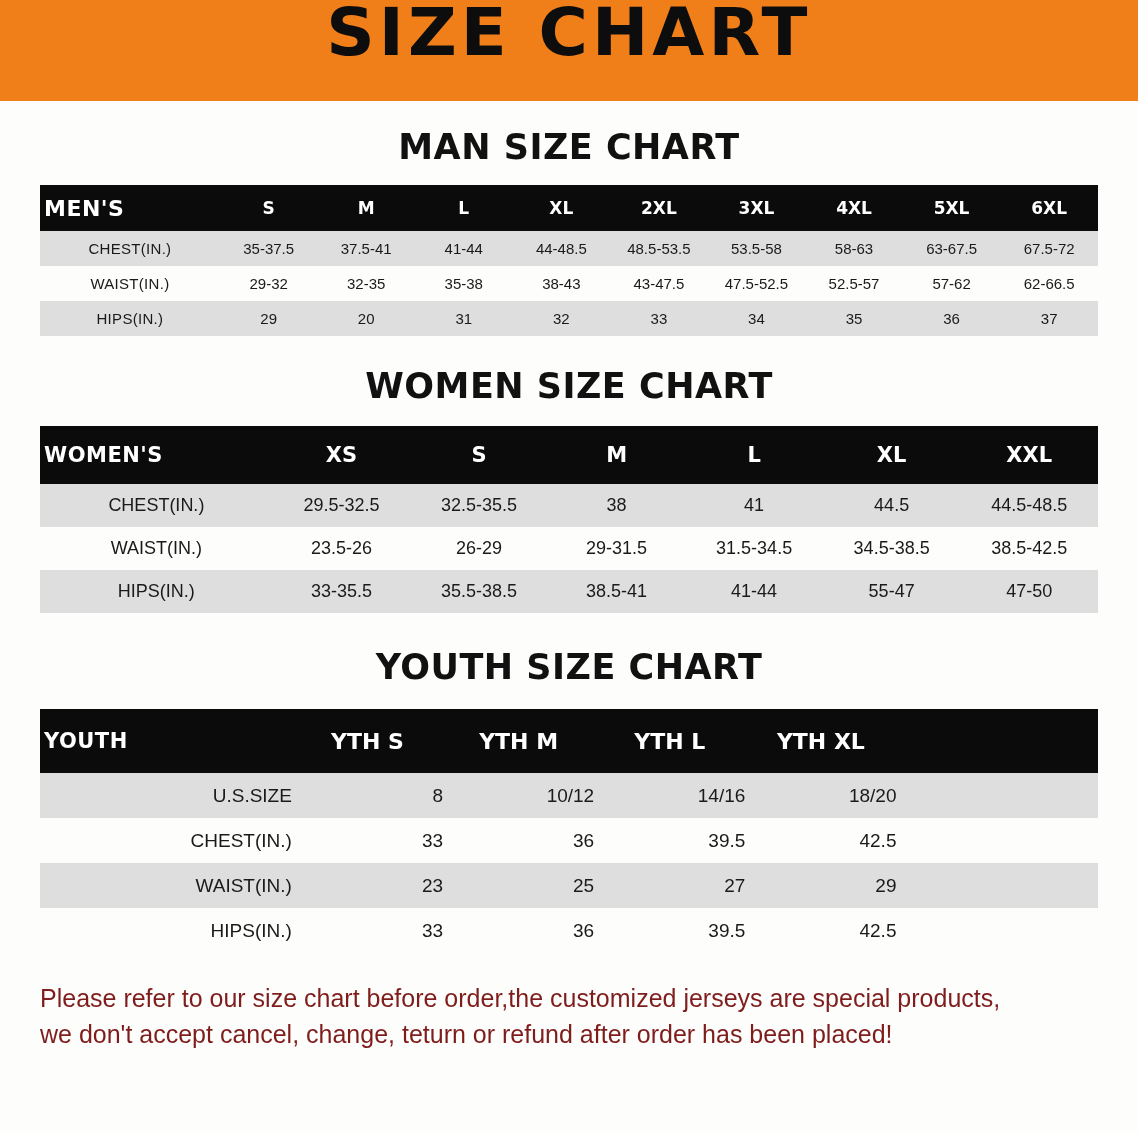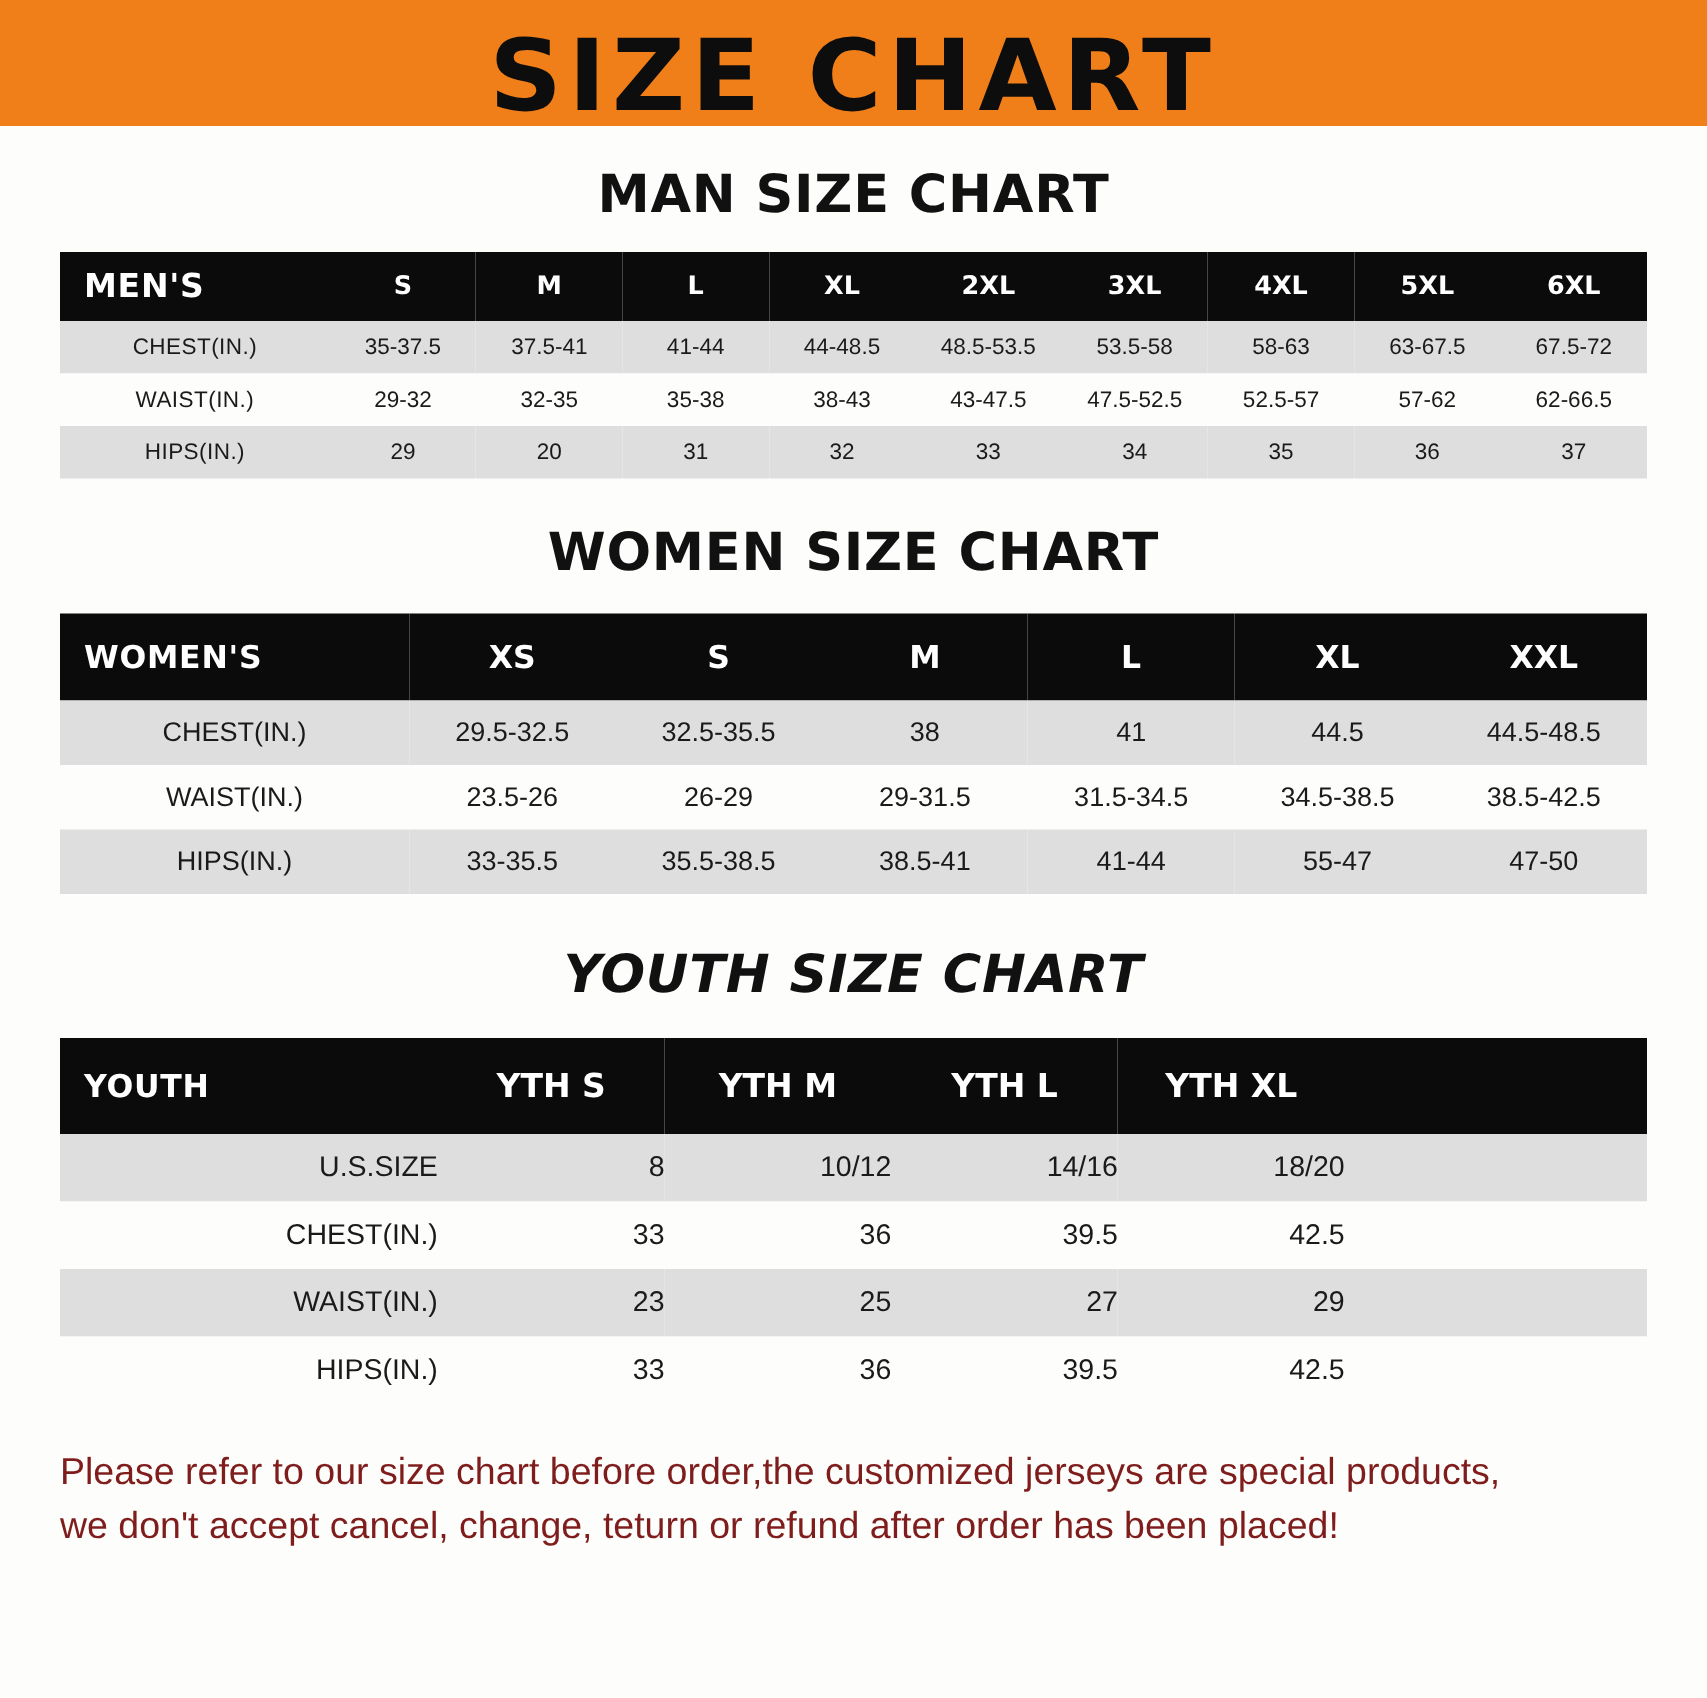--- a/index.html
+++ b/index.html
@@ -13,24 +13,24 @@
     position: relative;
     width: 1138px;
     height: 1132px;
     background: #fdfdfb;
     overflow: hidden;
   }
 
   
   .banner {
     width: 100%;
-    height: 84px;
+    height: 101px;
     background: #f07f1a;
     display: flex;
-    align-items: flex-end;
+    align-items: flex-start;
     justify-content: center;
   }
   .banner-title {
     font-family: "DejaVu Sans", sans-serif;
     font-weight: bold;
     font-size: 66px;
     letter-spacing: 4px;
     color: #0d0d0d;
     line-height: 1;
     transform: scaleX(1.02);
@@ -40,21 +40,21 @@
   .section-title {
     text-align: center;
     font-family: "DejaVu Sans", sans-serif;
     font-weight: bold;
     font-size: 35px;
     letter-spacing: 0.5px;
     color: #111;
   }
   .mt-man   { margin-top: 26px; }
   .mt-women { margin-top: 30px; }
-  .mt-youth { margin-top: 34px; font-style: italic; }
+  .mt-youth { margin-top: 34px; }
 
   
   .tbl-wrap { padding: 0 40px; }
   table {
     width: 100%;
     border-collapse: collapse;
     table-layout: fixed;
   }
   table.men   { margin-top: 18px; }
   table.women { margin-top: 20px; }
@@ -63,21 +63,21 @@
   thead th {
     background: #0b0b0b;
     color: #ffffff;
     font-family: "DejaVu Sans", sans-serif;
     font-weight: bold;
     text-align: center;
     vertical-align: middle;
   }
   thead th.rowlabel {
     text-align: left;
-    padding-left: 16px;
+    padding-left: 4px;
     letter-spacing: 0.5px;
   }
 
   tbody td {
     text-align: center;
     color: #1a1a1a;
     font-family: "Liberation Sans", sans-serif;
     vertical-align: middle;
   }
   tbody td.rowlabel {

